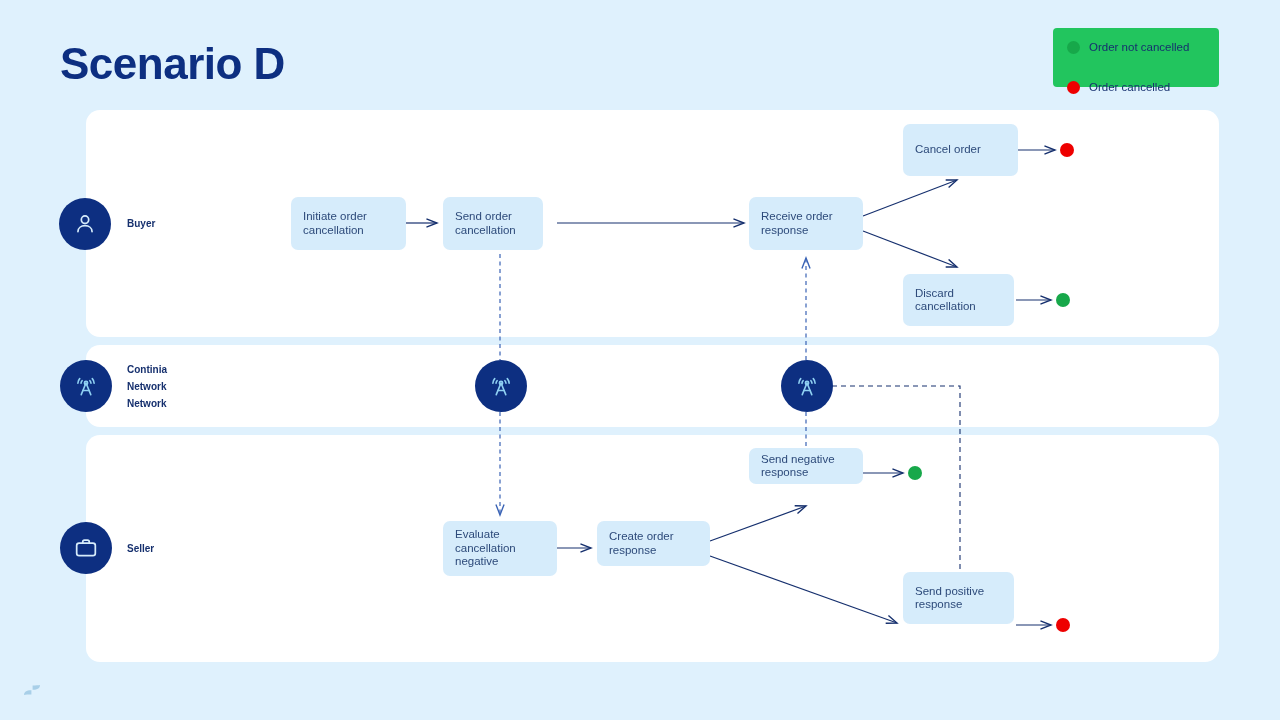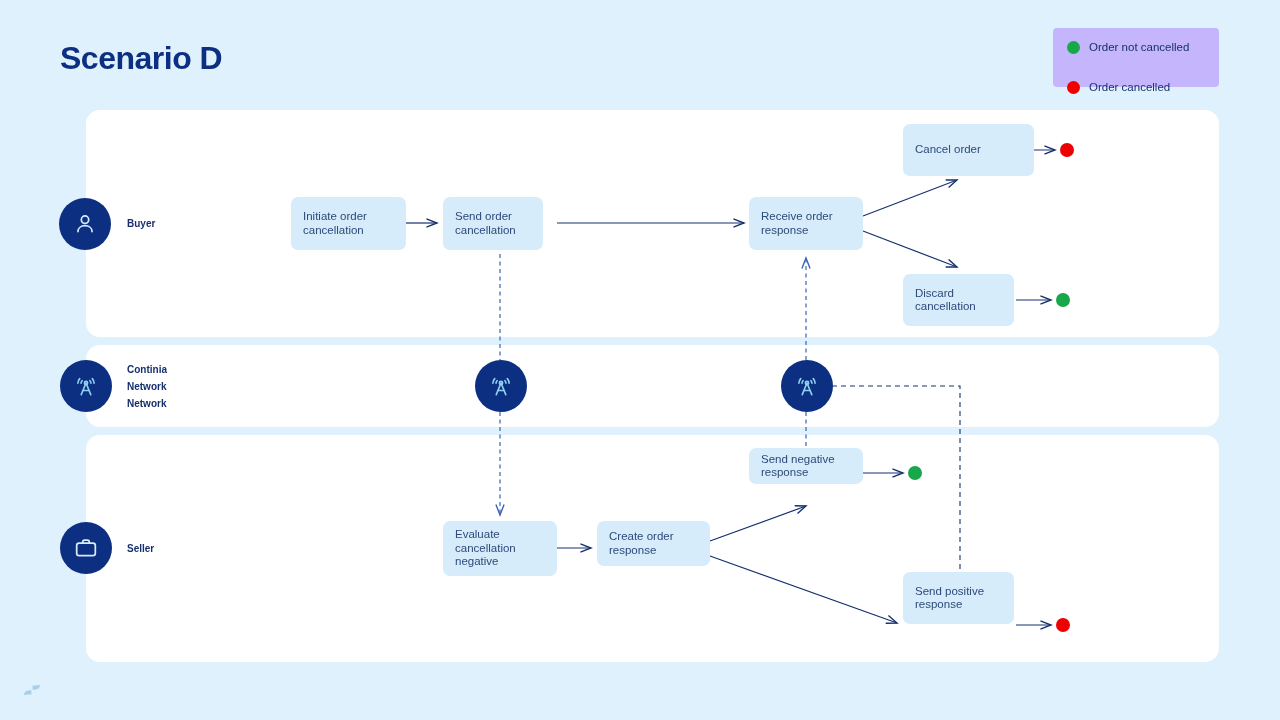--- a/index.html
+++ b/index.html
@@ -3,27 +3,27 @@
 <meta charset="utf-8">
 <style>
   html,body{margin:0;padding:0;}
   body{
     width:1280px;height:720px;position:relative;overflow:hidden;
     background:#dff1fd;
     font-family:"Liberation Sans","DejaVu Sans",sans-serif;
   }
   #page-title{
     position:absolute;left:60px;top:42px;
-    font-size:32px;font-weight:bold;color:#0d2f81;letter-spacing:-0.5px;
+    font-size:44px;font-weight:bold;color:#0d2f81;letter-spacing:-0.5px;
     line-height:1;
   }
   
   #legend{
     position:absolute;left:1053px;top:28px;width:166px;height:59px;
-    background:#c4b5fd;border-radius:4px;
+    background:#22c55e;border-radius:4px;
     padding:0;box-sizing:border-box;
   }
   .legend-row{
     display:flex;align-items:center;height:20px;margin-left:14px;
   }
   #legend .legend-row:first-child{margin-top:9px;}
   #legend .legend-row:last-child{margin-top:20px;}
   .legend-dot{width:13px;height:13px;border-radius:50%;flex:0 0 auto;}
   .legend-label{margin-left:9px;font-size:11.5px;color:#16306e;white-space:nowrap;}
 
@@ -176,21 +176,21 @@
     <circle cx="12" cy="9.2" r="1.5"></circle>
   </svg>
 </div>
 
 <div class="node" style="left:291px;top:197px;width:115px;height:53px">Initiate order cancellation</div>
 
 <div class="node" style="left:443px;top:197px;width:100px;height:53px">Send order cancellation</div>
 
 <div class="node" style="left:749px;top:197px;width:114px;height:53px">Receive order response</div>
 
-<div class="node" style="left:903px;top:124px;width:131px;height:52px">Cancel order</div>
+<div class="node" style="left:903px;top:124px;width:115px;height:52px">Cancel order</div>
 
 <div class="node" style="left:903px;top:274px;width:111px;height:52px">Discard cancellation</div>
 
 <div class="node" style="left:443px;top:521px;width:114px;height:55px">Evaluate cancellation negative</div>
 
 <div class="node" style="left:597px;top:521px;width:113px;height:45px">Create order response</div>
 
 <div class="node" style="left:749px;top:448px;width:114px;height:36px">Send negative response</div>
 
 <div class="node" style="left:903px;top:572px;width:111px;height:52px">Send positive response</div>

